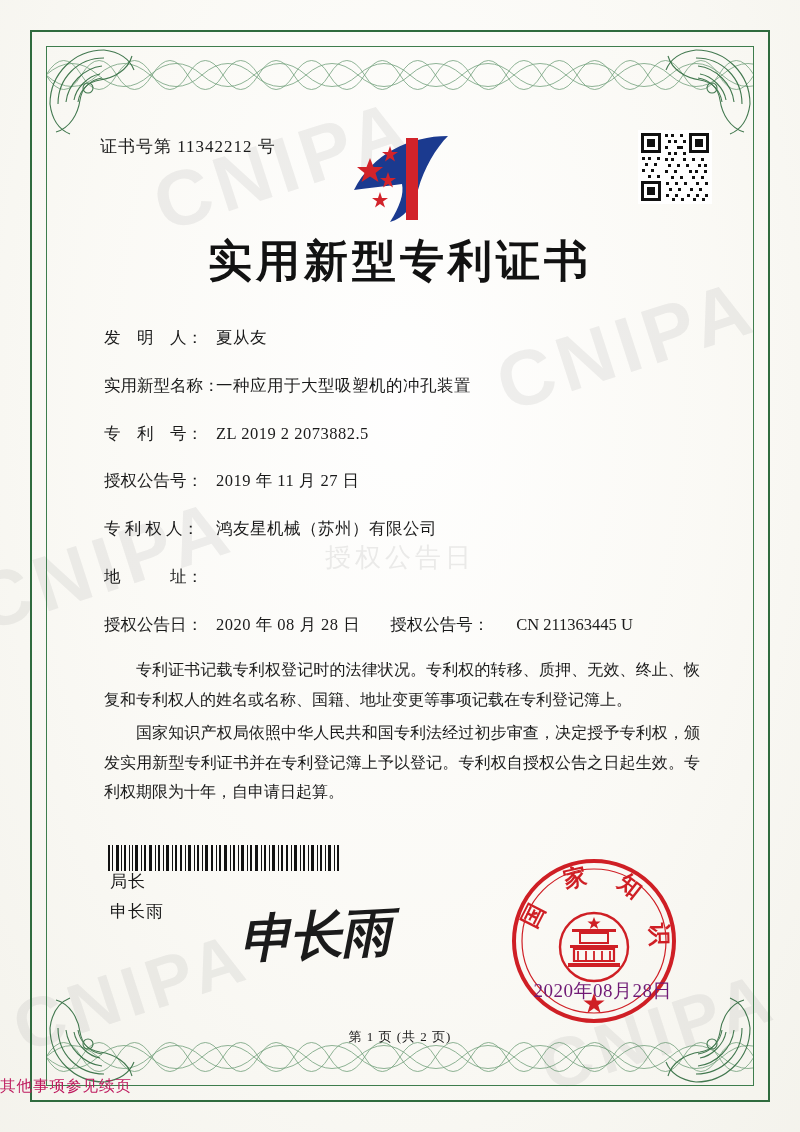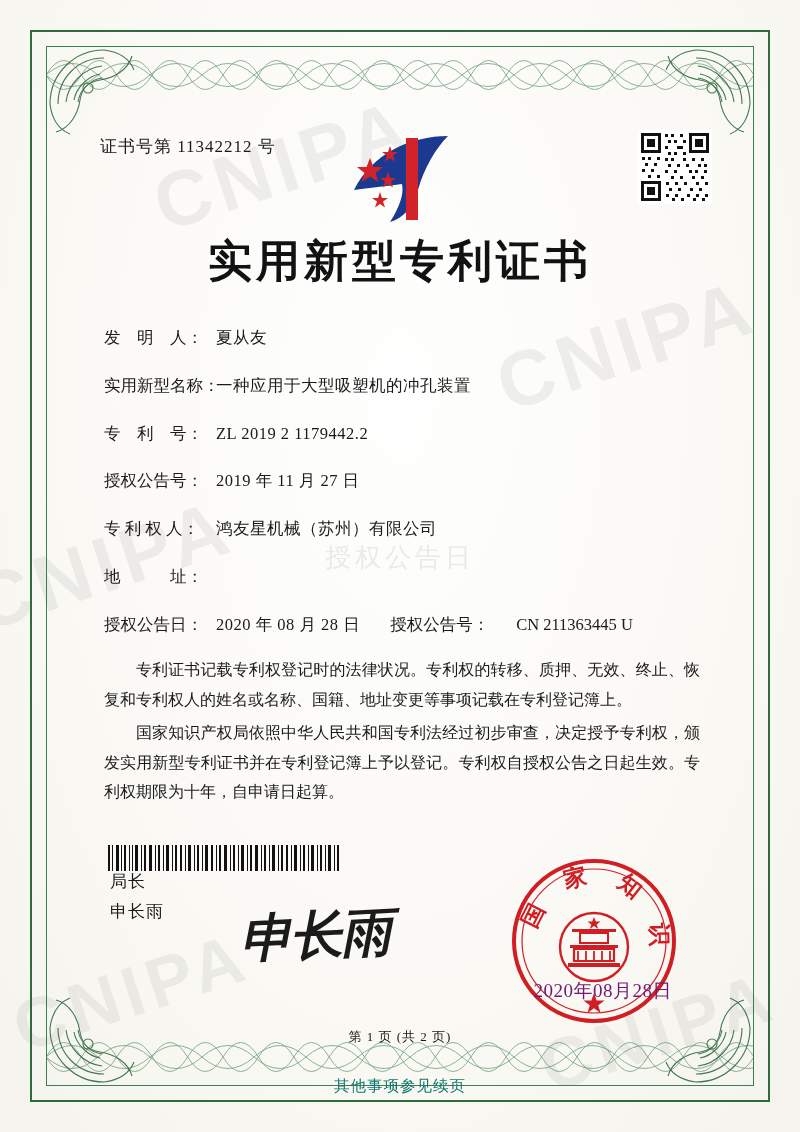--- a/index.html
+++ b/index.html
@@ -211,24 +211,24 @@
   .page-num {
     position: absolute;
     left: 0; right: 0; top: 1028px;
     text-align: center;
     font-size: 13px;
     letter-spacing: 1px;
   }
   .footer-note {
     position: absolute;
     left: 0; right: 0; top: 1076px;
-    text-align: center;
+    text-align: left;
     font-size: 15.5px;
     letter-spacing: 1px;
-    color: #0f766e;
+    color: #be185d;
   }
 </style>
 </head>
 <body>
 
 <div class="page">
   <div class="paper-tint"></div>
 
   <div class="wm wm1">CNIPA</div>
   <div class="wm wm2">CNIPA</div>
@@ -422,21 +422,21 @@
       <span class="field-value">夏从友</span>
     </div>
 
     <div class="field-row">
       <span class="field-label">实用新型名称：</span>
       <span class="field-value">一种应用于大型吸塑机的冲孔装置</span>
     </div>
 
     <div class="field-row">
       <span class="field-label">专　利　号：</span>
-      <span class="field-value">ZL 2019 2 1179442.2</span>
+      <span class="field-value">ZL 2019 2 2073882.5</span>
     </div>
 
     <div class="field-row">
       <span class="field-label">授权公告号：</span>
       <span class="field-value">2019 年 11 月 27 日</span>
     </div>
 
     <div class="field-row">
       <span class="field-label">专 利 权 人：</span>
       <span class="field-value">鸿友星机械（苏州）有限公司</span>

